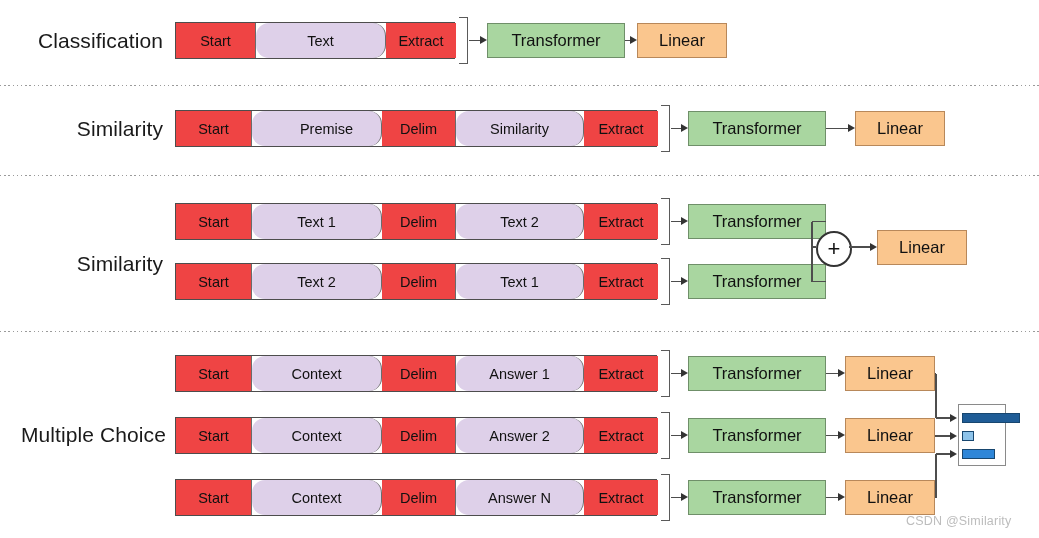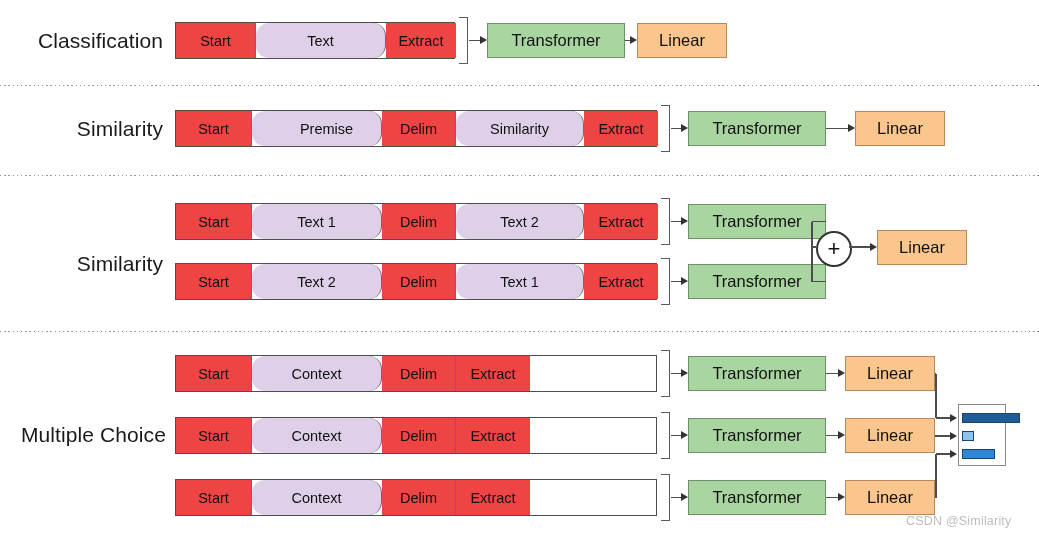--- a/index.html
+++ b/index.html
@@ -173,40 +173,43 @@
     <div class="plus-circle" style="left: 816px; top: 231px; width: 32px; height: 32px;">+</div>
     <div class="hline" style="left: 849px; top: 246.2px; width: 22px;"></div>
     <div class="arrowhead" style="left: 870px; top: 242.5px;"></div>
     <div class="block orange" style="left: 877px; top: 229.5px; width: 90px; height: 35px;">Linear</div>
     <div class="sep" style="top: 331px;"></div>
     <div class="row-label" style="right: 873px; top: 423px;">Multiple Choice</div>
     <div class="strip" style="left: 175px; top: 355px; height: 37px; width: 482px;">
       <div class="cell blue" style="width: 76px; flex: 0 0 76px;">Start</div>
       <div class="cell purple" style="width: 130px; flex: 0 0 130px;">Context</div>
       <div class="cell blue" style="width: 74px; flex: 0 0 74px;">Delim</div>
+      <div class="cell purple" style="width: 128px; flex: 0 0 128px;">Answer 1</div>
       <div class="cell blue" style="width: 74px; flex: 0 0 74px;">Extract</div>
     </div>
     <div class="bracket" style="left: 661px; top: 350px; height: 47px;"></div>
     <div class="hline" style="left: 671px; top: 372.7px; width: 11px;"></div>
     <div class="arrowhead" style="left: 681px; top: 369px;"></div>
     <div class="block green" style="left: 688px; top: 356px; width: 138px; height: 35px;">Transformer</div>
     <div class="strip" style="left: 175px; top: 417px; height: 37px; width: 482px;">
       <div class="cell blue" style="width: 76px; flex: 0 0 76px;">Start</div>
       <div class="cell purple" style="width: 130px; flex: 0 0 130px;">Context</div>
       <div class="cell blue" style="width: 74px; flex: 0 0 74px;">Delim</div>
+      <div class="cell purple" style="width: 128px; flex: 0 0 128px;">Answer 2</div>
       <div class="cell blue" style="width: 74px; flex: 0 0 74px;">Extract</div>
     </div>
     <div class="bracket" style="left: 661px; top: 412px; height: 47px;"></div>
     <div class="hline" style="left: 671px; top: 434.7px; width: 11px;"></div>
     <div class="arrowhead" style="left: 681px; top: 431px;"></div>
     <div class="block green" style="left: 688px; top: 418px; width: 138px; height: 35px;">Transformer</div>
     <div class="strip" style="left: 175px; top: 479px; height: 37px; width: 482px;">
       <div class="cell blue" style="width: 76px; flex: 0 0 76px;">Start</div>
       <div class="cell purple" style="width: 130px; flex: 0 0 130px;">Context</div>
       <div class="cell blue" style="width: 74px; flex: 0 0 74px;">Delim</div>
+      <div class="cell purple" style="width: 128px; flex: 0 0 128px;">Answer N</div>
       <div class="cell blue" style="width: 74px; flex: 0 0 74px;">Extract</div>
     </div>
     <div class="bracket" style="left: 661px; top: 474px; height: 47px;"></div>
     <div class="hline" style="left: 671px; top: 496.7px; width: 11px;"></div>
     <div class="arrowhead" style="left: 681px; top: 493px;"></div>
     <div class="block green" style="left: 688px; top: 480px; width: 138px; height: 35px;">Transformer</div>
     <div class="barbox" style="left: 958px; top: 404px; width: 48px; height: 62px;"></div>
     <div class="hline" style="left: 826px; top: 372.7px; width: 13px;"></div>
     <div class="arrowhead" style="left: 838px; top: 369px;"></div>
     <div class="block orange" style="left: 845px; top: 356px; width: 90px; height: 35px;">Linear</div>

